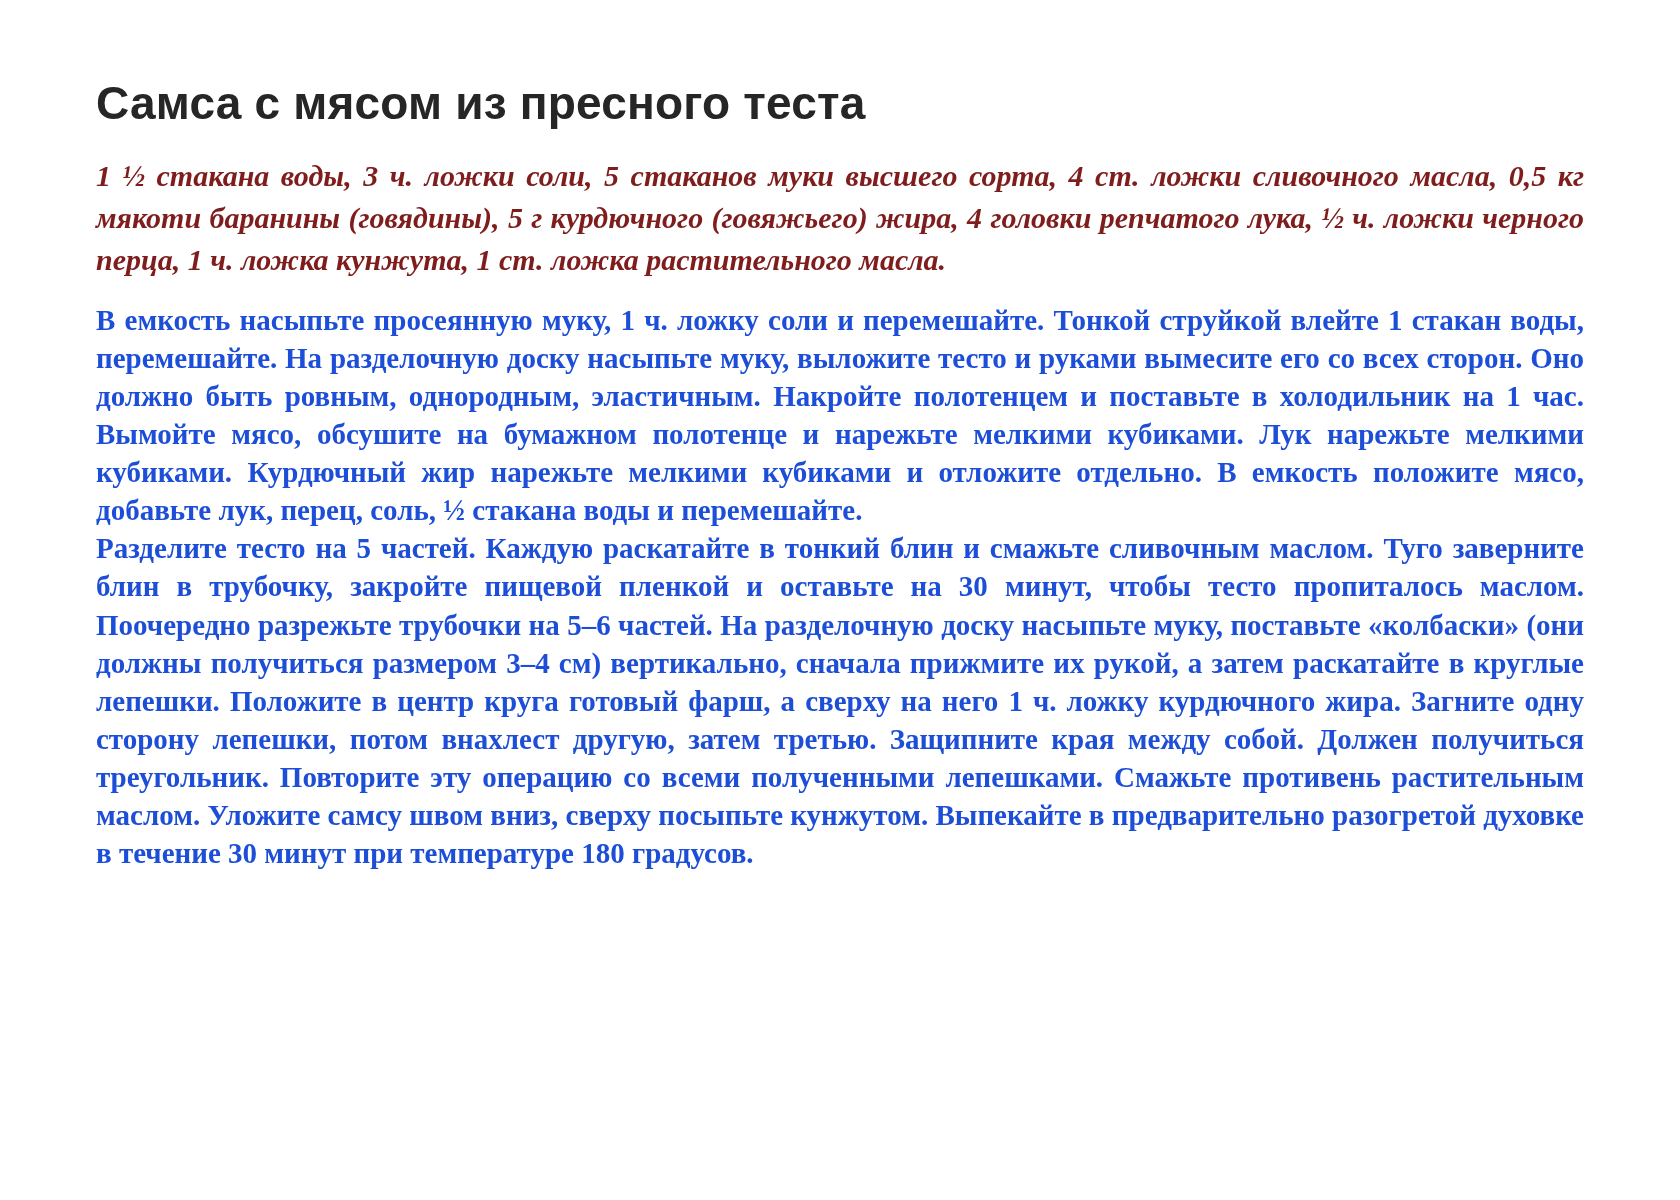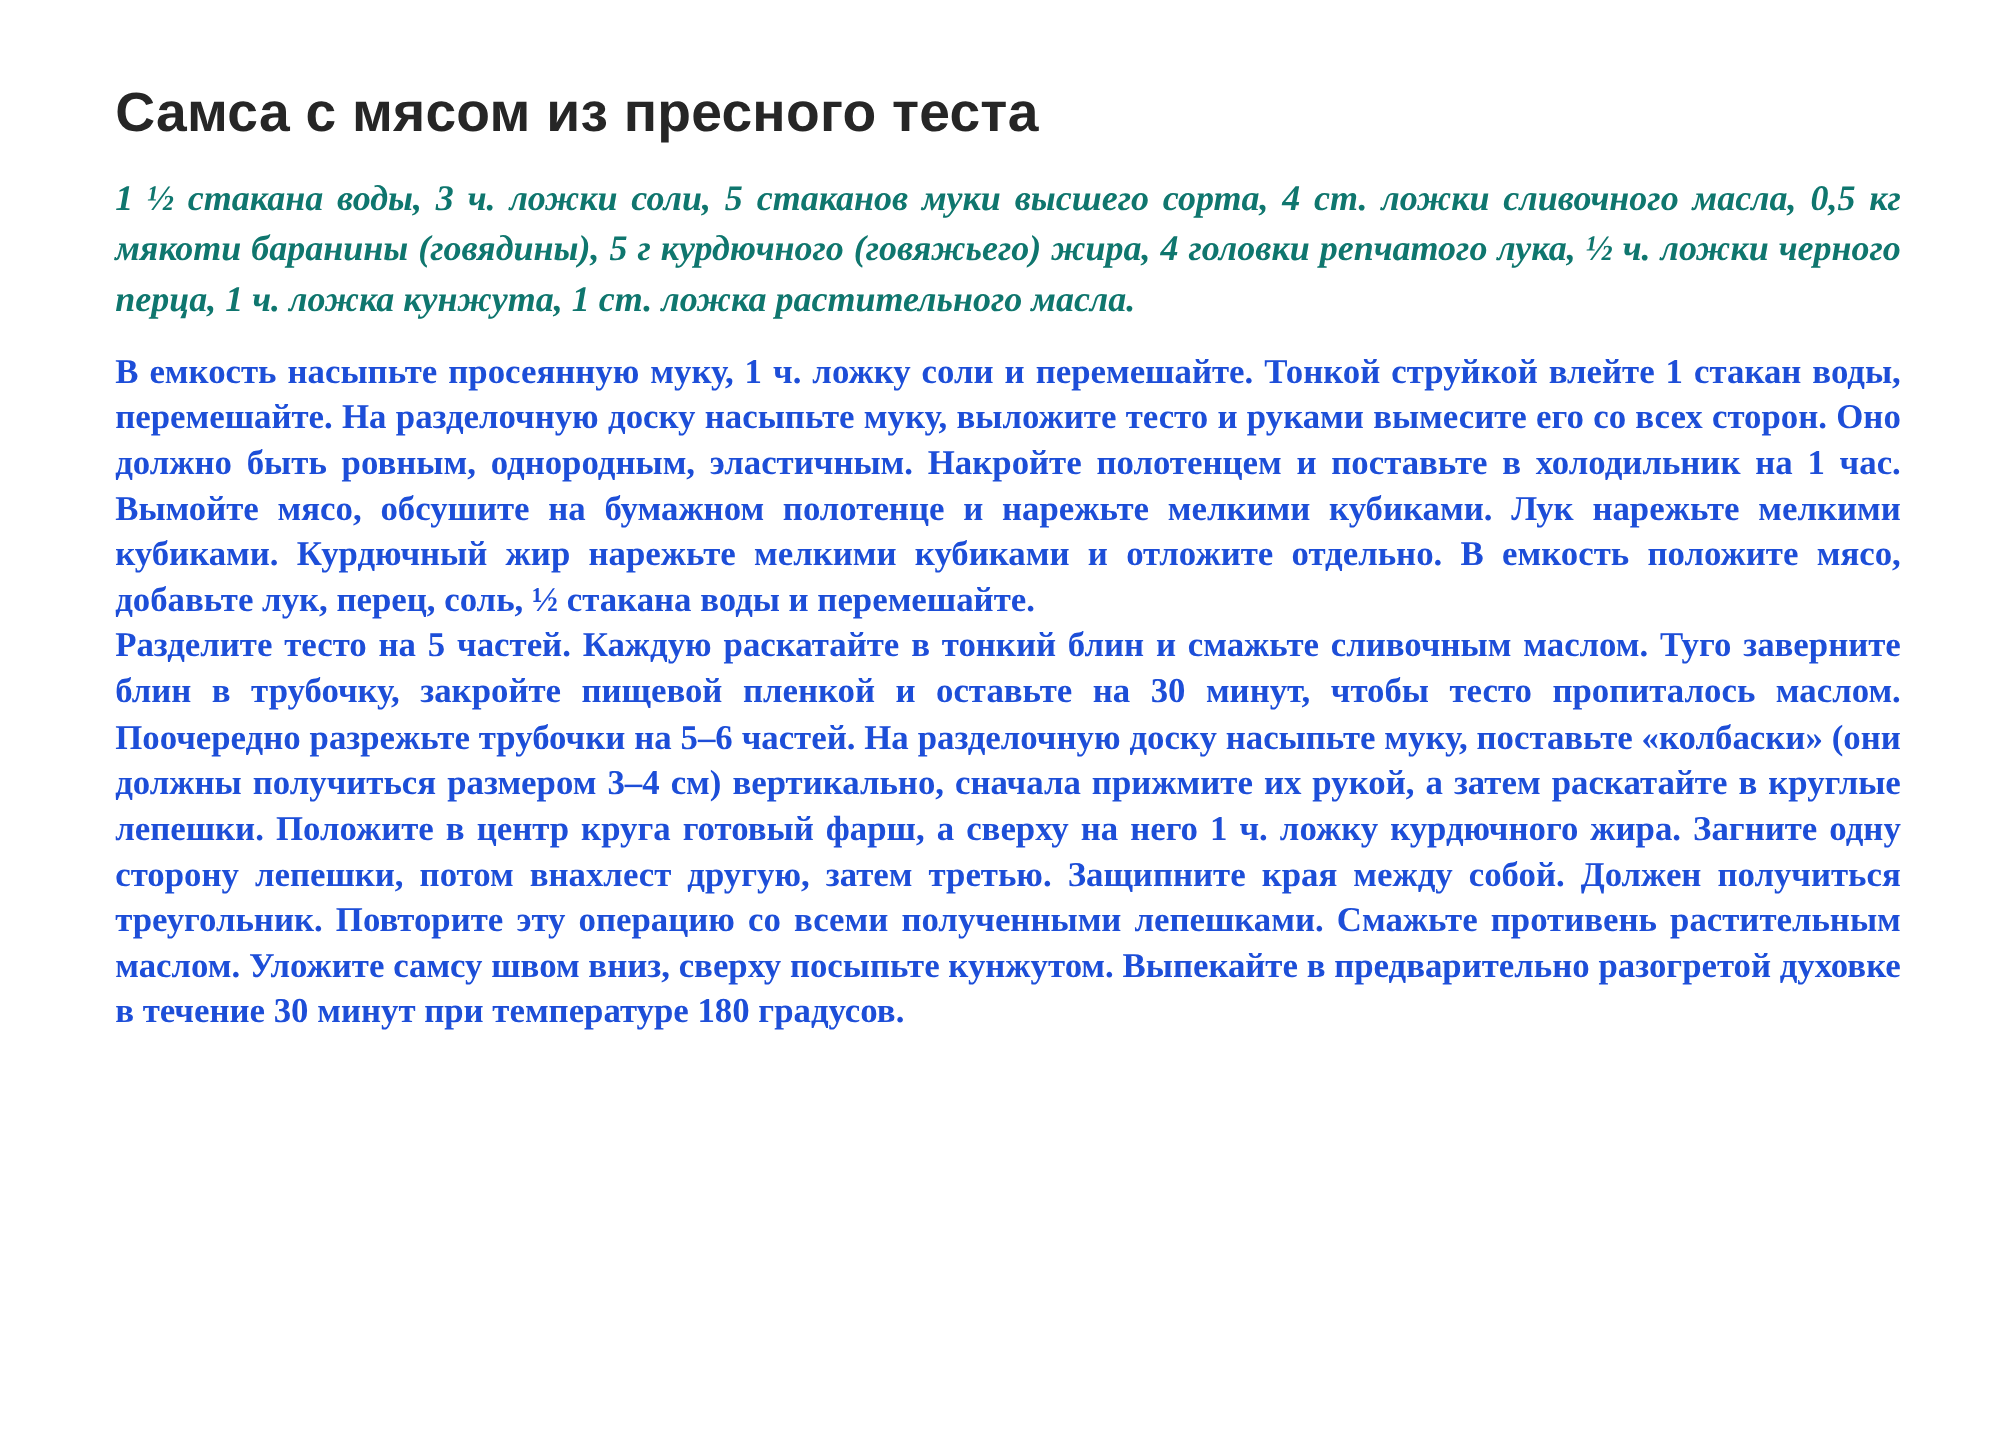--- a/index.html
+++ b/index.html
@@ -20,31 +20,31 @@
     height: 1200px;
     padding: 58px 96px 0 96px;
     background: #ffffff;
   }
   .recipe-title {
     font-family: "Liberation Sans", sans-serif;
     font-weight: bold;
     font-size: 46px;
     line-height: 1.1;
     color: #262626;
-    margin: 10px 0 26px 0;
+    margin: 20px 0 26px 0;
     letter-spacing: 0.2px;
   }
   .ingredients {
     font-family: "Liberation Serif", serif;
     font-style: italic;
     font-weight: bold;
     font-size: 30px;
     line-height: 1.40;
     text-align: justify;
-    color: #0f766e;
+    color: #7f1d1d;
     margin: 0 0 20px 0;
   }
   .body-paragraph {
     font-family: "Liberation Serif", serif;
     font-weight: bold;
     font-size: 29px;
     line-height: 1.315;
     text-align: justify;
     color: #1d4ed8;
     margin: 0;

